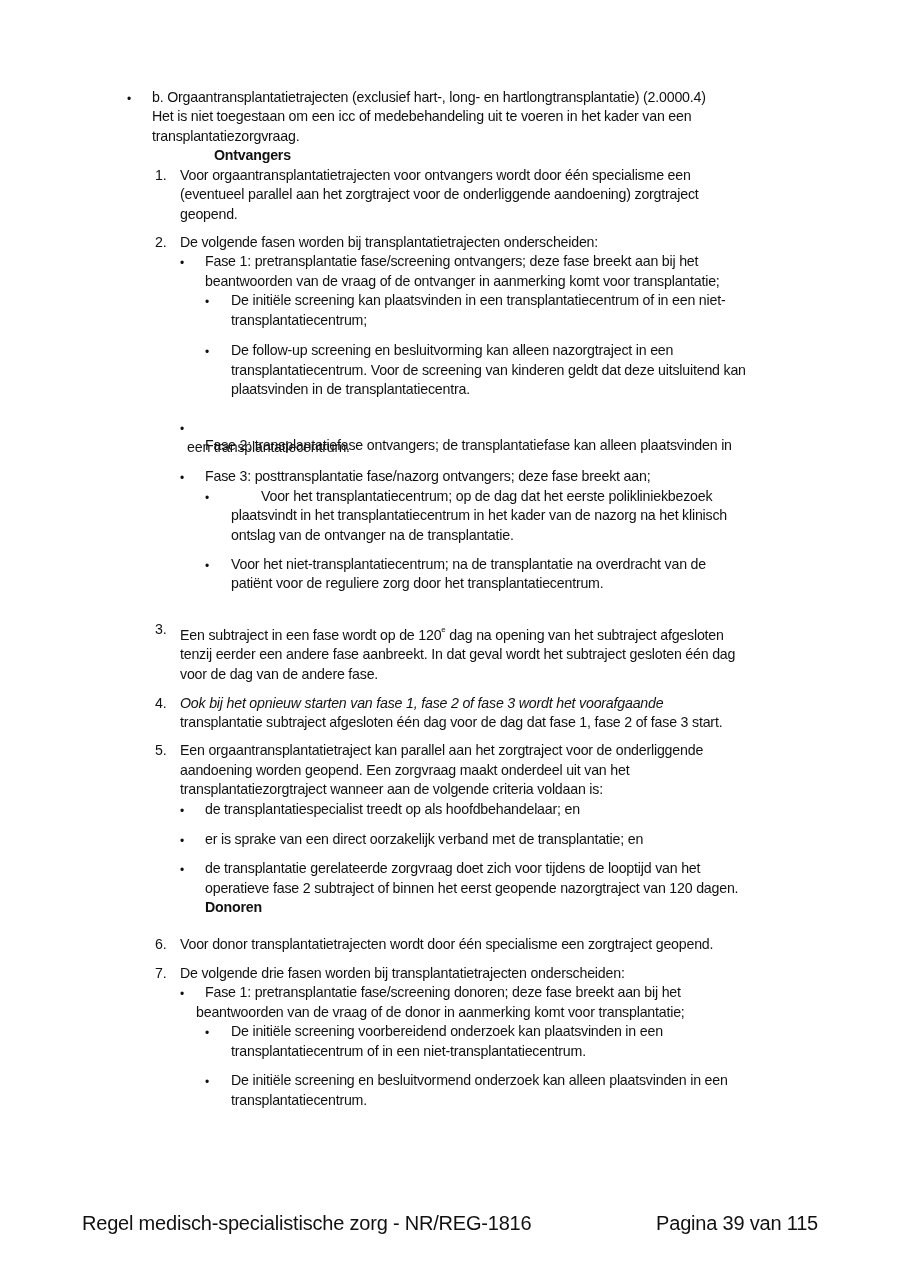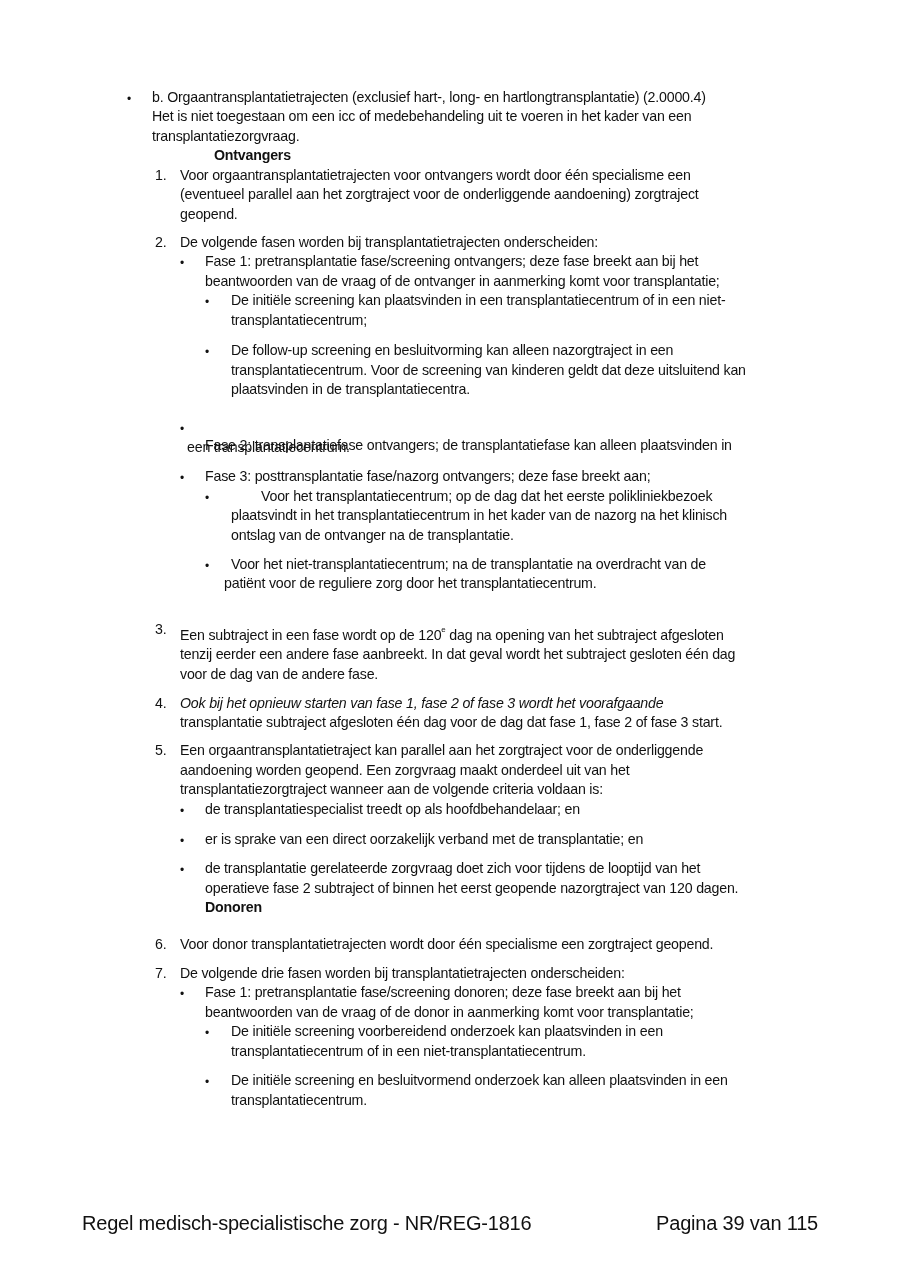--- a/index.html
+++ b/index.html
@@ -54,21 +54,21 @@
   <span class="bullet" style="left:180px;top:469px;">•</span>
   <div class="row" style="left:205px;top:467px;">Fase 3: posttransplantatie fase/nazorg ontvangers; deze fase breekt aan;</div>
 
   <span class="bullet" style="left:205px;top:489px;">•</span>
   <div class="row" style="left:231px;top:487px;margin-left:30px;">Voor het transplantatiecentrum; op de dag dat het eerste polikliniekbezoek</div>
   <div class="row" style="left:231px;top:506px;">plaatsvindt in het transplantatiecentrum in het kader van de nazorg na het klinisch</div>
   <div class="row" style="left:231px;top:526px;">ontslag van de ontvanger na de transplantatie.</div>
 
   <span class="bullet" style="left:205px;top:557px;">•</span>
   <div class="row" style="left:231px;top:555px;">Voor het niet-transplantatiecentrum; na de transplantatie na overdracht van de</div>
-  <div class="row" style="left:224px;top:574px;text-align:center;">patiënt voor de reguliere zorg door het transplantatiecentrum.</div>
+  <div class="row" style="left:231px;top:574px;text-align:center;">patiënt voor de reguliere zorg door het transplantatiecentrum.</div>
 
   <div class="num" style="left:155px;top:620px;">3.</div>
   <div class="row" style="left:180px;top:626px;"><span>Een subtraject in een fase wordt op de 120</span><sup>e</sup><span> dag na opening van het subtraject afgesloten</span></div>
   <div class="row" style="left:180px;top:645px;">tenzij eerder een andere fase aanbreekt. In dat geval wordt het subtraject gesloten één dag</div>
   <div class="row" style="left:180px;top:665px;">voor de dag van de andere fase.</div>
 
   <div class="num" style="left:155px;top:694px;">4.</div>
   <div class="row" style="left:180px;top:694px;font-style:italic;">Ook bij het opnieuw starten van fase 1, fase 2 of fase 3 wordt het voorafgaande</div>
   <div class="row" style="left:180px;top:713px;">transplantatie subtraject afgesloten één dag voor de dag dat fase 1, fase 2 of fase 3 start.</div>
 
@@ -89,21 +89,21 @@
   <div class="row bold" style="left:205px;top:898px;">Donoren</div>
 
   <div class="num" style="left:155px;top:935px;">6.</div>
   <div class="row" style="left:180px;top:935px;">Voor donor transplantatietrajecten wordt door één specialisme een zorgtraject geopend.</div>
 
   <div class="num" style="left:155px;top:964px;">7.</div>
   <div class="row" style="left:180px;top:964px;">De volgende drie fasen worden bij transplantatietrajecten onderscheiden:</div>
 
   <span class="bullet" style="left:180px;top:985px;">•</span>
   <div class="row" style="left:205px;top:983px;">Fase 1: pretransplantatie fase/screening donoren; deze fase breekt aan bij het</div>
-  <div class="row" style="left:205px;top:1003px;">beantwoorden van de vraag of de donor in aanmerking komt voor transplantatie;</div>
+  <div class="row" style="left:196px;top:1003px;">beantwoorden van de vraag of de donor in aanmerking komt voor transplantatie;</div>
 
   <span class="bullet" style="left:205px;top:1024px;">•</span>
   <div class="row" style="left:231px;top:1022px;">De initiële screening voorbereidend onderzoek kan plaatsvinden in een</div>
   <div class="row" style="left:231px;top:1042px;">transplantatiecentrum of in een niet-transplantatiecentrum.</div>
 
   <span class="bullet" style="left:205px;top:1073px;">•</span>
   <div class="row" style="left:231px;top:1071px;">De initiële screening en besluitvormend onderzoek kan alleen plaatsvinden in een</div>
   <div class="row" style="left:231px;top:1091px;">transplantatiecentrum.</div>
 
   <div class="footer" style="left:82px;">Regel medisch-specialistische zorg - NR/REG-1816</div>

